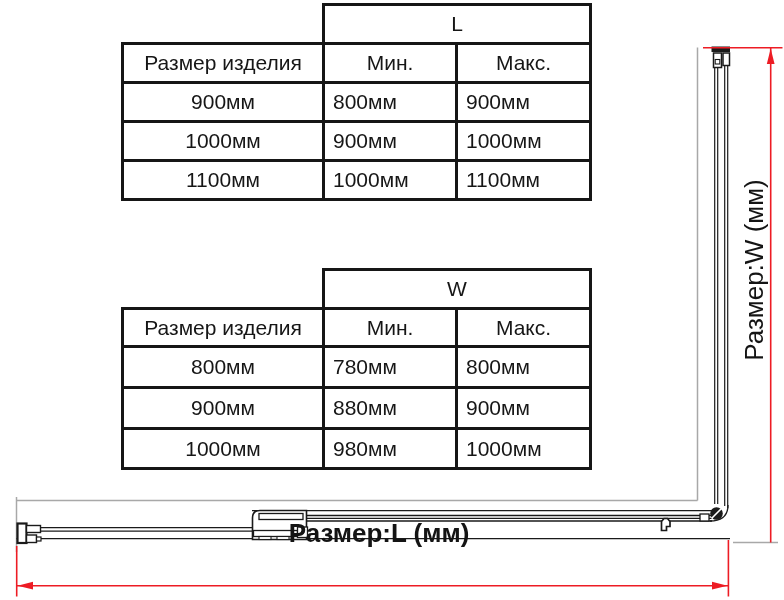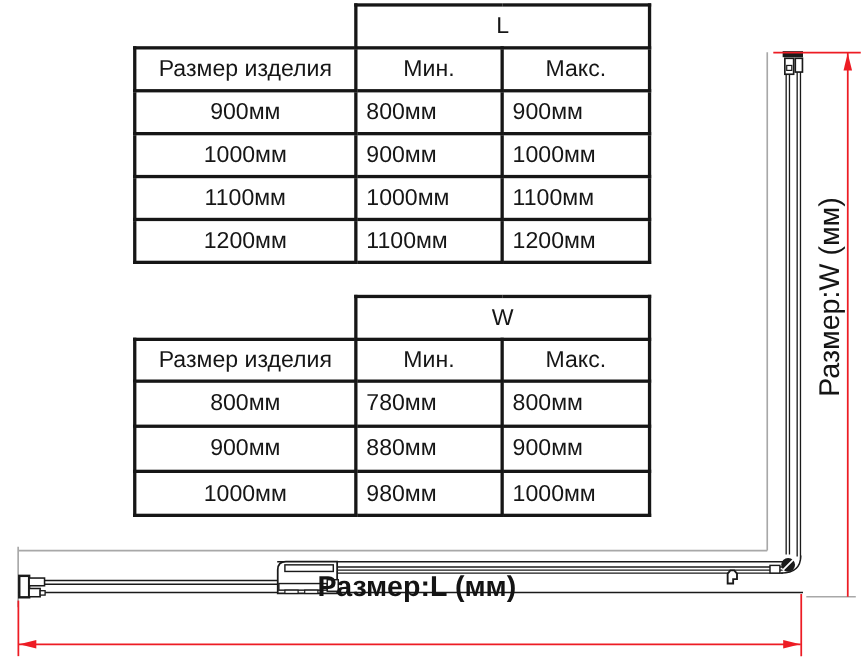--- a/index.html
+++ b/index.html
@@ -124,25 +124,20 @@
     <tr style="height:39px">
       <td>1000мм</td>
       <td class="val-left">900мм</td>
       <td class="val-left">1000мм</td>
     </tr>
     <tr style="height:39px">
       <td>1100мм</td>
       <td class="val-left">1000мм</td>
       <td class="val-left">1100мм</td>
     </tr>
-    <tr style="height:39px">
-      <td>1200мм</td>
-      <td class="val-left">1100мм</td>
-      <td class="val-left">1200мм</td>
-    </tr>
   </tbody>
     </table>
 
   <table class="spec" style="left:121px;top:268px;">
     <colgroup>
         <col style="width:201px">
         <col style="width:133px">
         <col style="width:134px">
       </colgroup>
     <tbody>

